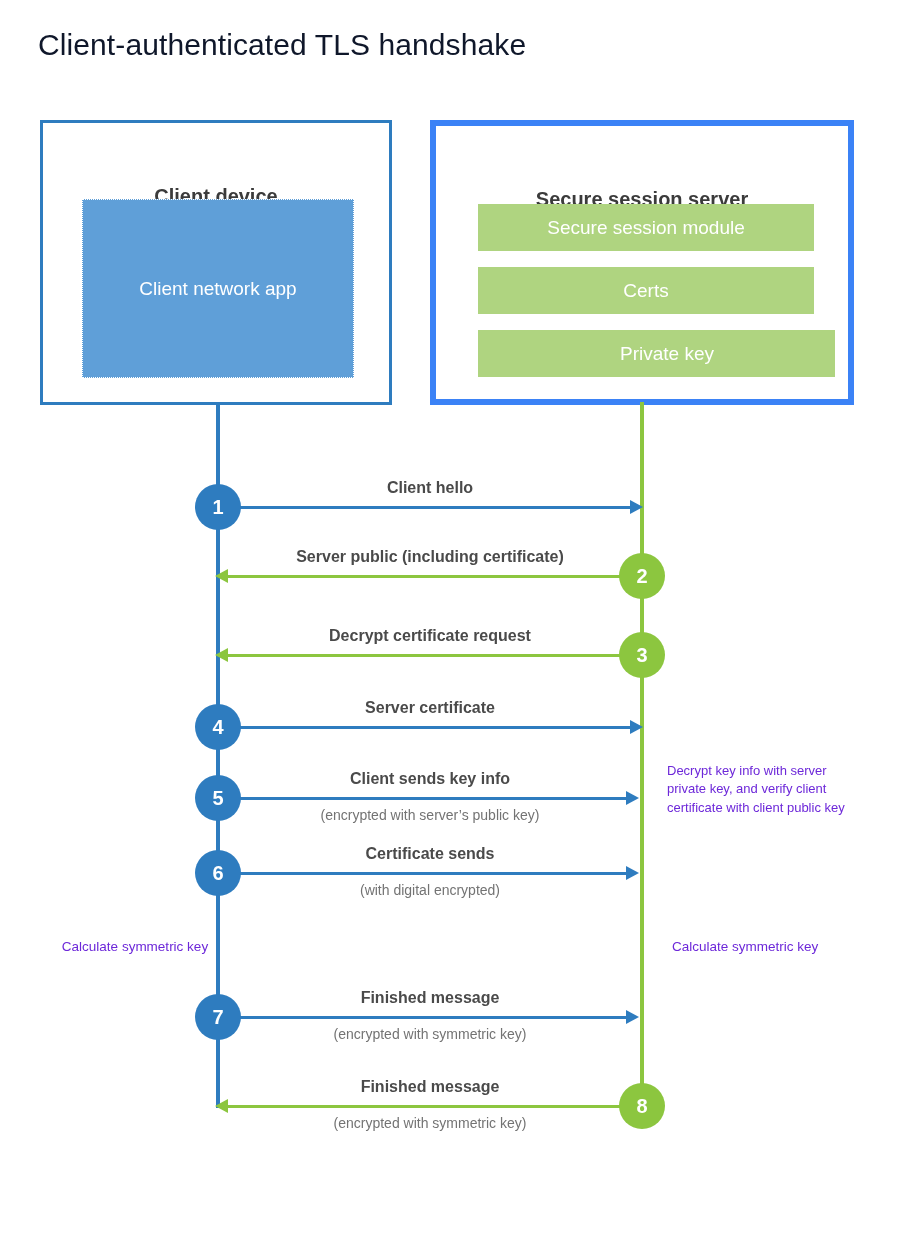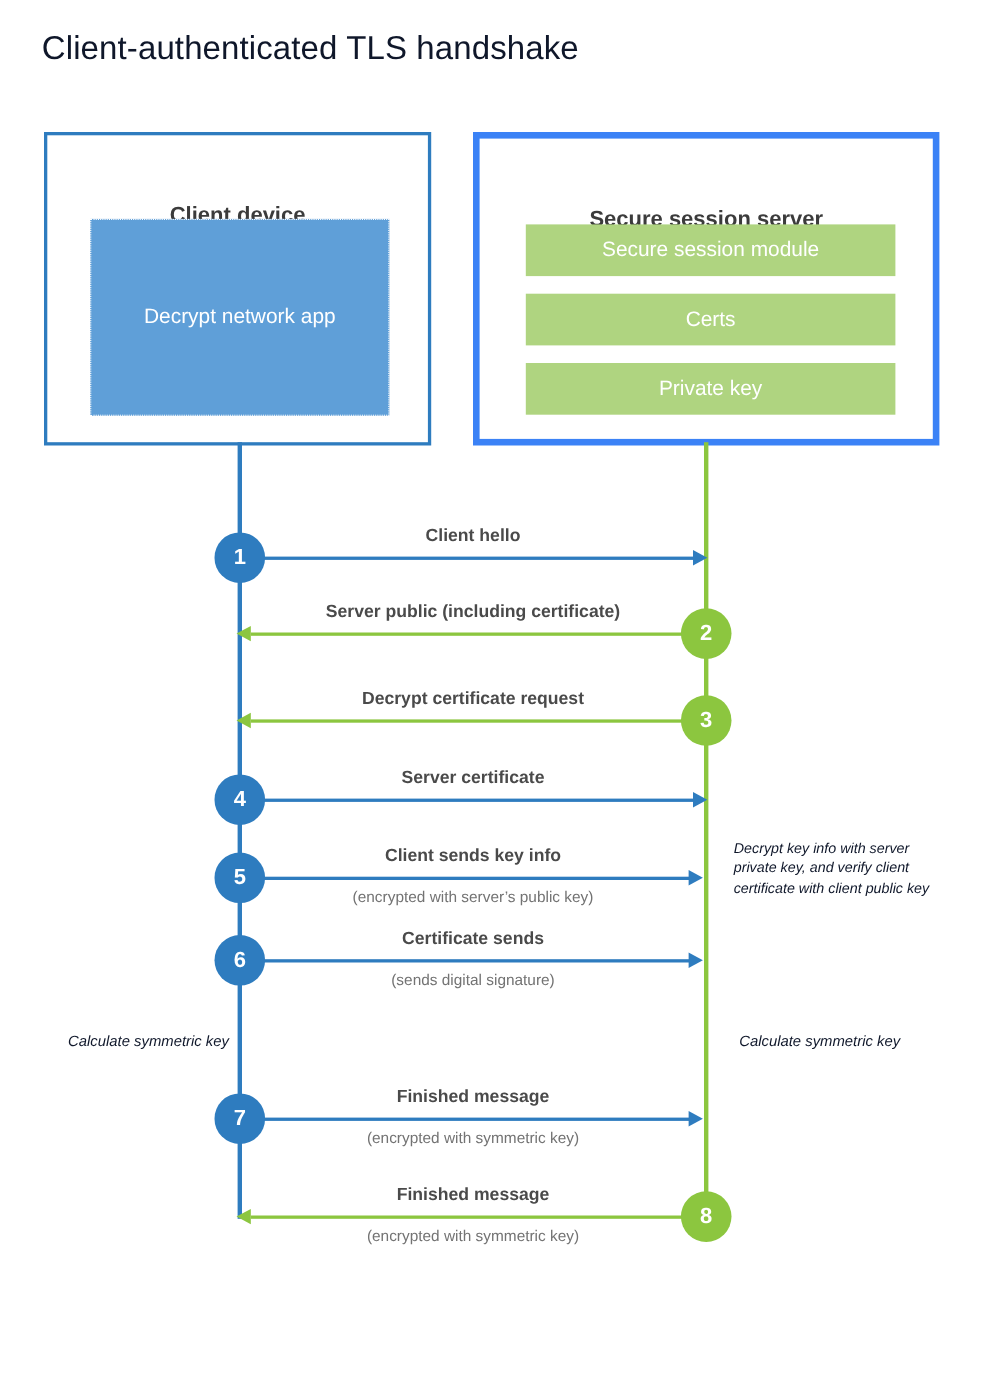--- a/index.html
+++ b/index.html
@@ -85,21 +85,21 @@
     background: #afd480;
     display: flex;
     align-items: center;
     justify-content: center;
     color: #ffffff;
     font-size: 19px;
     font-weight: 300;
   }
   #server-bar-0 { top: 78px; }
   #server-bar-1 { top: 141px; }
-  #server-bar-2 { top: 204px; }
+  #server-bar-2 { top: 204px; padding-left: 21px; }
 
   
   .lifeline {
     position: absolute;
     width: 4px;
   }
   #client-lifeline {
     left: 216px;
     top: 402px;
     height: 706px;
@@ -175,43 +175,42 @@
     color: #737373;
     top: 9px;
     white-space: nowrap;
   }
 
   
   .side-note {
     position: absolute;
     font-size: 13px;
     font-weight: 300;
-    color: #0f172a;
+    color: #6d28d9;
     line-height: 1.42;
     white-space: pre-line;
-    font-style: italic;
   }
   #note-decrypt { left: 667px; top: 762px; width: 200px; }
   #note-calc-client {
     left: 60px; top: 937px; width: 150px; text-align: center;
     font-size: 13.5px;
   }
   #note-calc-server {
     left: 672px; top: 937px; width: 160px;
     font-size: 13.5px;
   }
 </style>
 </head>
 <body>
 
 <div id="page-title">Client-authenticated TLS handshake</div>
 
 <div class="party-box" id="client-box">
   <div class="party-title">Client device</div>
-  <div id="client-app">Decrypt network app</div>
+  <div id="client-app">Client network app</div>
 </div>
 
 <div class="party-box" id="server-box">
   <div class="party-title">Secure session server</div>
   <div class="server-bar" id="server-bar-1">Certs</div>
   <div class="server-bar" id="server-bar-0">Secure session module</div>
   <div class="server-bar" id="server-bar-2">Private key</div>
 </div>
 
 <div class="lifeline" id="client-lifeline"></div>
@@ -251,21 +250,21 @@
   <div class="arrow-head right blue" style="left:626px"></div>
   <div class="step-badge blue">5</div>
   <div class="msg-sublabel">(encrypted with server’s public key)</div>
 </div>
 
 <div class="msg" style="top:873px">
   <div class="msg-label">Certificate sends</div>
   <div class="msg-line blue" style="left:218px;width:410px"></div>
   <div class="arrow-head right blue" style="left:626px"></div>
   <div class="step-badge blue">6</div>
-  <div class="msg-sublabel">(sends digital signature)</div>
+  <div class="msg-sublabel">(with digital encrypted)</div>
 </div>
 
 <div class="msg" style="top:1017px">
   <div class="msg-label">Finished message</div>
   <div class="msg-line blue" style="left:218px;width:410px"></div>
   <div class="arrow-head right blue" style="left:626px"></div>
   <div class="step-badge blue">7</div>
   <div class="msg-sublabel">(encrypted with symmetric key)</div>
 </div>
 

